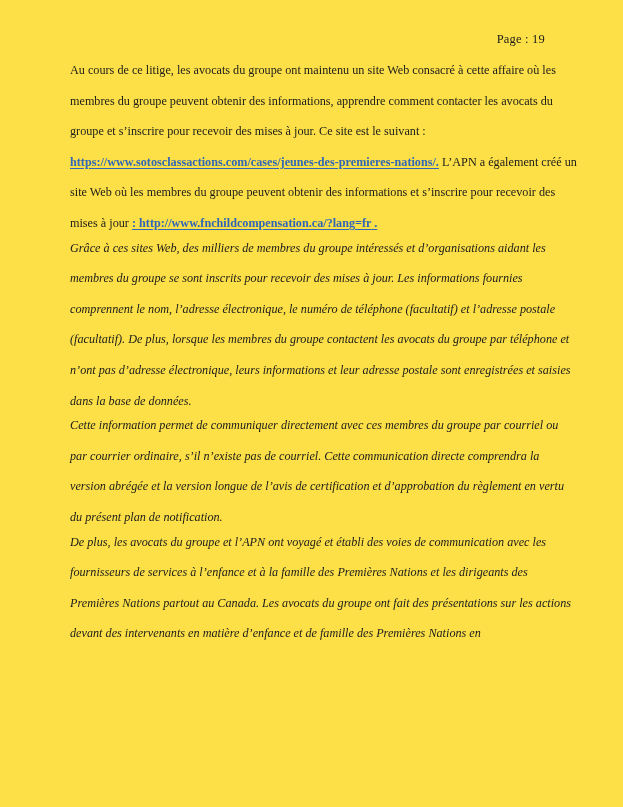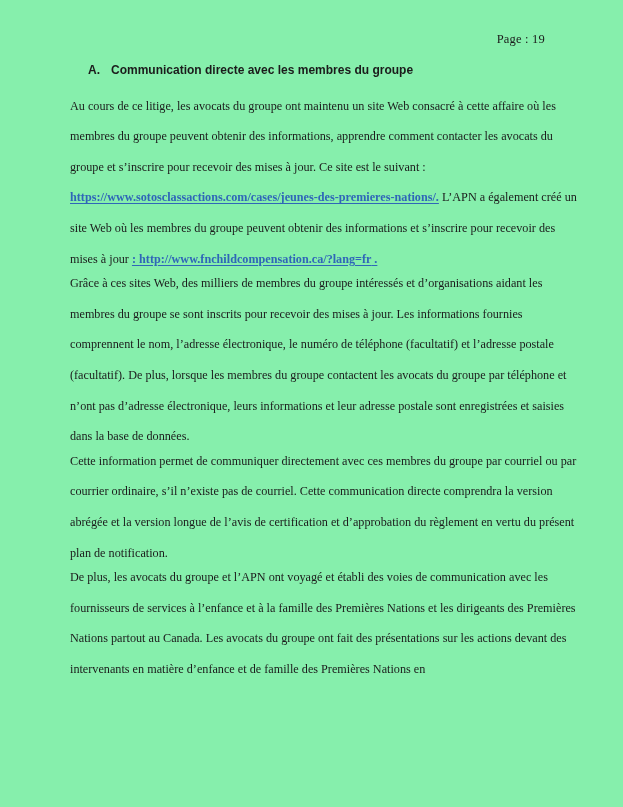--- a/index.html
+++ b/index.html
@@ -4,21 +4,21 @@
 <style>
   html, body {
     margin: 0;
     padding: 0;
     background: #ffffff;
   }
   .page {
     position: relative;
     width: 623px;
     height: 807px;
-    background: #86efac;
+    background: #fde047;
     font-family: "Liberation Serif", serif;
     color: #1b1b1b;
     overflow: hidden;
   }
   .page-number {
     position: absolute;
     top: 32px;
     right: 78px;
     font-size: 12.5px;
     letter-spacing: 0.2px;
@@ -31,20 +31,21 @@
     width: 508px;
     font-size: 12.2px;
     line-height: 30.6px;
     text-align: left;
   }
   .content p {
     margin: 0;
   }
   .content p.tight {
     margin-top: -6px;
+    font-style: italic;
   }
   .section-heading {
     font-family: "Liberation Sans", sans-serif;
     font-weight: bold;
     font-size: 12px;
     margin: 0 0 5px 18px;
     line-height: 30.6px;
     white-space: nowrap;
   }
   .h-marker {
@@ -63,21 +64,20 @@
 </head>
 <body>
 
 <div class="page">
 
   <div class="page-number">Page : 19</div>
 
   <div class="content">
 
 
-    <div class="section-heading"><span class="h-marker">A.</span><span>Communication directe avec les membres du groupe</span></div>
 
     <p><span>Au cours de ce litige, les avocats du groupe ont maintenu un site Web consacré à cette affaire où les membres du groupe peuvent obtenir des informations, apprendre comment contacter les avocats du groupe et s’inscrire pour recevoir des mises à jour. Ce site est le suivant : </span><a class="link" href="#">https://www.sotosclassactions.com/cases/jeunes-des-premieres-nations/.</a><span> L’APN a également créé un site Web où les membres du groupe peuvent obtenir des informations et s’inscrire pour recevoir des mises à jour </span><a class="link" href="#">: </a><a class="link" href="#">http://www.fnchildcompensation.ca/?lang=fr</a><a class="link" href="#"> .</a></p>
 
     <p class="tight">Grâce à ces sites Web, des milliers de membres du groupe intéressés et d’organisations aidant les membres du groupe se sont inscrits pour recevoir des mises à jour. Les informations fournies comprennent le nom, l’adresse électronique, le numéro de téléphone (facultatif) et l’adresse postale (facultatif). De plus, lorsque les membres du groupe contactent les avocats du groupe par téléphone et n’ont pas d’adresse électronique, leurs informations et leur adresse postale sont enregistrées et saisies dans la base de données.</p>
 
     <p class="tight">Cette information permet de communiquer directement avec ces membres du groupe par courriel ou par courrier ordinaire, s’il n’existe pas de courriel. Cette communication directe comprendra la version abrégée et la version longue de l’avis de certification et d’approbation du règlement en vertu du présent plan de notification.</p>
 
     <p class="tight">De plus, les avocats du groupe et l’APN ont voyagé et établi des voies de communication avec les fournisseurs de services à l’enfance et à la famille des Premières Nations et les dirigeants des Premières Nations partout au Canada. Les avocats du groupe ont fait des présentations sur les actions devant des intervenants en matière d’enfance et de famille des Premières Nations en</p>
 
   </div>

